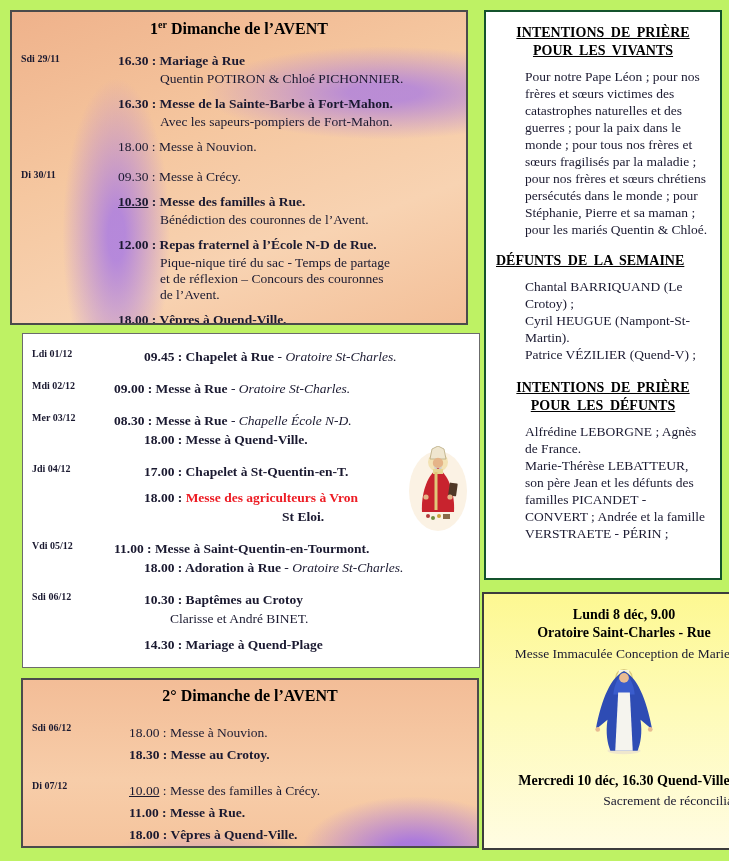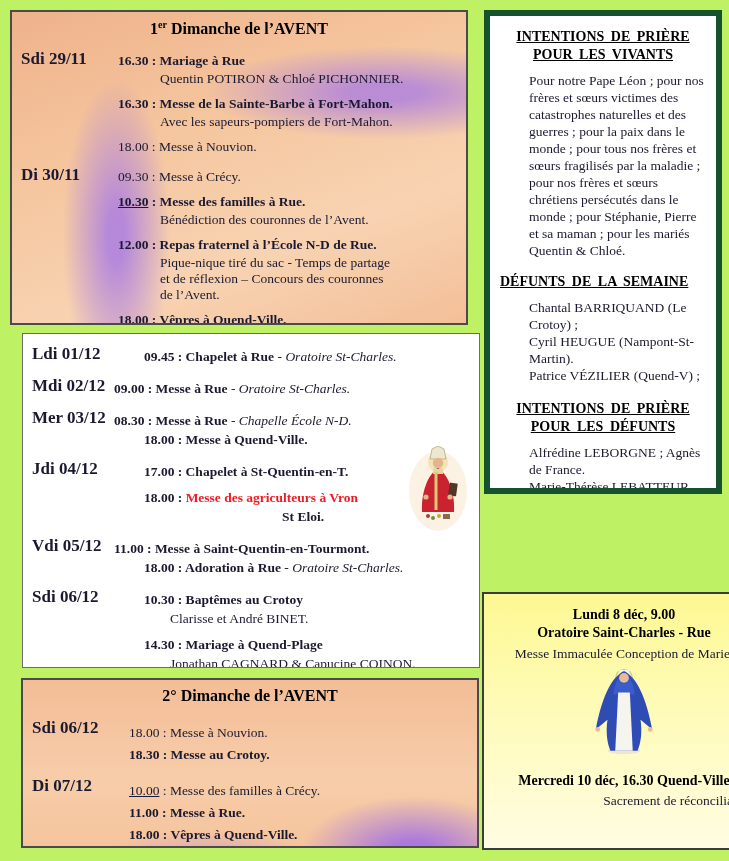--- a/index.html
+++ b/index.html
@@ -12,31 +12,31 @@
       background:
         radial-gradient(ellipse 240px 62px at 82% 26%, rgba(163,117,232,.72) 15%, rgba(163,117,232,0) 75%),
         radial-gradient(ellipse 72px 210px at 23% 72%, rgba(163,117,232,.78) 12%, rgba(163,117,232,0) 75%),
         linear-gradient(160deg,#efb28b 0%,#f5c7a0 40%,#f8d3b2 70%,#f3bf98 100%);}
   #pB{left:22px;top:333px;width:458px;height:335px;border:1px solid #6b6b6b;background:#fff;}
   #pC{left:21px;top:678px;width:458px;height:170px;border:2px solid #4b4b4b;
       background:
         radial-gradient(ellipse 150px 75px at 86% 104%, rgba(158,108,232,.85) 15%, rgba(158,108,232,0) 75%),
         radial-gradient(ellipse 170px 60px at 40% 118%, rgba(158,108,232,.5) 10%, rgba(158,108,232,0) 75%),
         linear-gradient(180deg,#f3bd97 0%,#f7cda9 60%,#f5c49d 100%);}
-  #pD{left:484px;top:10px;width:238px;height:484px;border:6px solid #14532d;background:#fff;}
+  #pD{left:484px;top:10px;width:238px;height:570px;border:2px solid #14532d;background:#fff;}
   #pE{left:482px;top:592px;width:284px;height:258px;border:2px solid #3c3c3c;
       background:linear-gradient(180deg,#fdf892 0%,#fefbb8 45%,#fffce2 100%);}
 
   .title{font-size:16px;font-weight:bold;text-align:center;margin-top:7px;color:#000;}
   .title sup{font-size:10px;}
   .row{display:flex;align-items:flex-start;}
   #pA .row{margin-top:13px;} #pA .row + .row{margin-top:12px;}
   #pC .row{margin-top:15px;} #pC .row + .row{margin-top:14px;}
   #pB .row{margin-top:13px;} #pB .row:first-child{margin-top:12px;}
-  .day{flex:0 0 97px;padding-left:9px;font-weight:bold;font-size:17px;line-height:16px;}
+  .day{flex:0 0 97px;padding-left:9px;font-weight:bold;font-size:10px;line-height:16px;}
   #pB .day{flex-basis:82px;}
   .entries{flex:1;font-size:13.5px;line-height:16px;padding-right:4px;}
   #pB .entries{line-height:17px;}
   #pC .entries{line-height:18px;}
   .ln{margin-top:2px;}
   #pC .ln{margin-top:4px;}
   .b{font-weight:bold;}
   .g{margin-top:9px;}
   .ind{padding-left:42px;}
   .ti{padding-left:30px;}
@@ -135,21 +135,20 @@
         <div class="ln ti"><span class="b">18.00 : Adoration à Rue</span><span> - </span><span class="it">Oratoire St-Charles.</span></div>
       </div>
     </div>
 
     <div class="row">
       <div class="day">Sdi 06/12</div>
       <div class="entries">
         <div class="ln b ti">10.30 : Baptêmes au Crotoy</div>
         <div class="ln ind2">Clarisse et André BINET.</div>
         <div class="ln b ti g">14.30 : Mariage à Quend-Plage</div>
-        <div class="ln ind2">Jonathan CAGNARD &amp; Capucine COINON.</div>
       </div>
     </div>
 
     <div class="steloi">
       <svg viewBox="0 0 62 86" width="62" height="86" xmlns="http://www.w3.org/2000/svg">
         <ellipse cx="31" cy="45" rx="29" ry="40" fill="#fbf2e4"></ellipse>
         <circle cx="31" cy="16" r="10" fill="#f2e0ae" opacity="0.9"></circle>
         <polygon points="25,3 31,0 37,3 39,13 23,13" fill="#efe6cf" stroke="#b9a97f" stroke-width="0.8"></polygon>
         <circle cx="31" cy="17" r="5.2" fill="#e5b488"></circle>
         <path d="M27,20 q4,4 8,0 l-1,4 q-3,2 -6,0 z" fill="#cfcfcf"></path>

